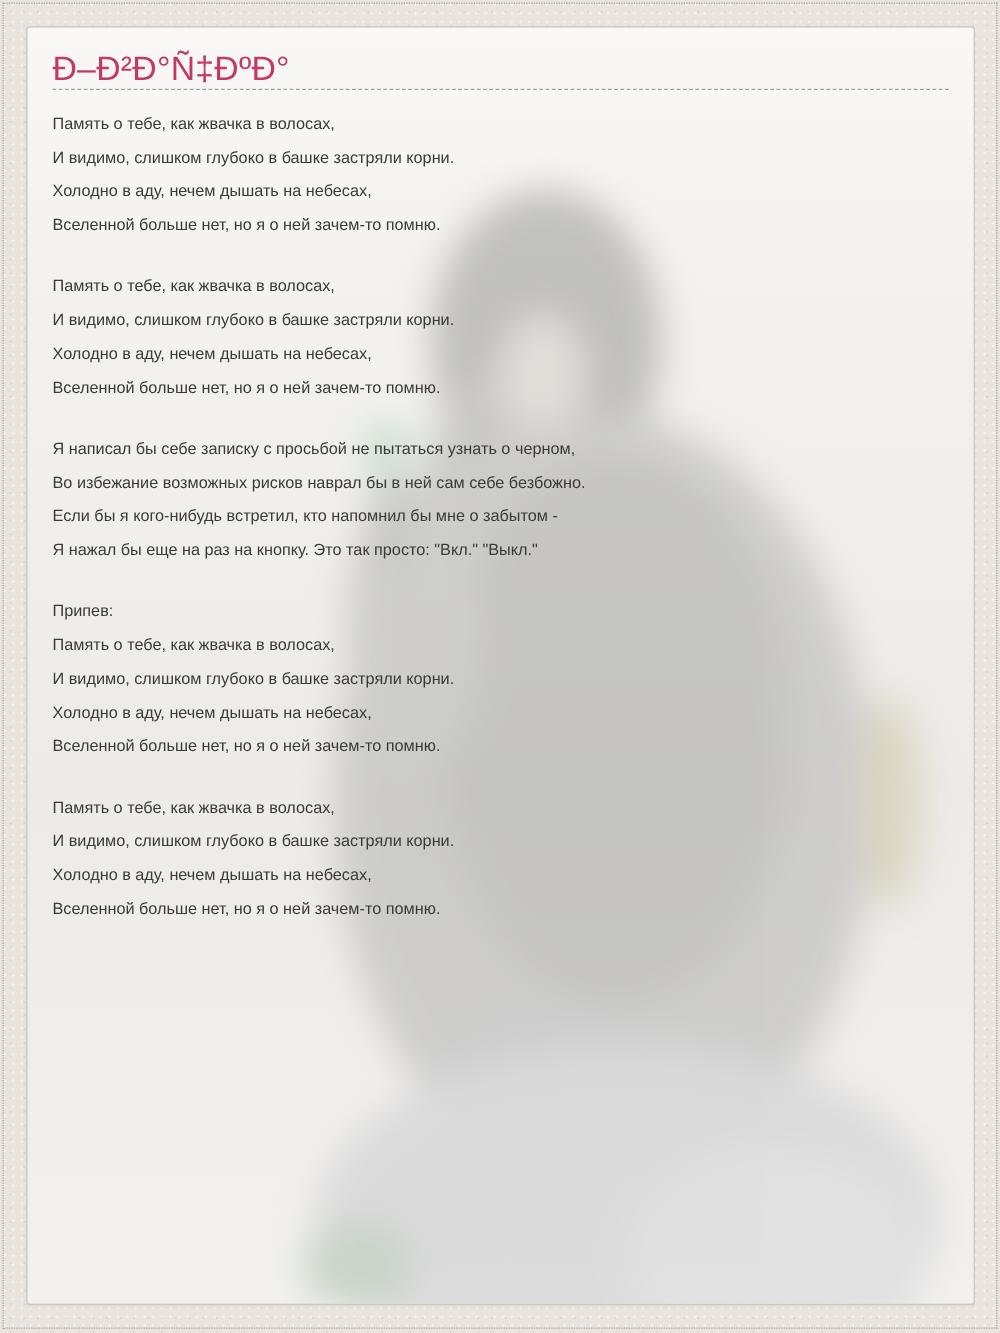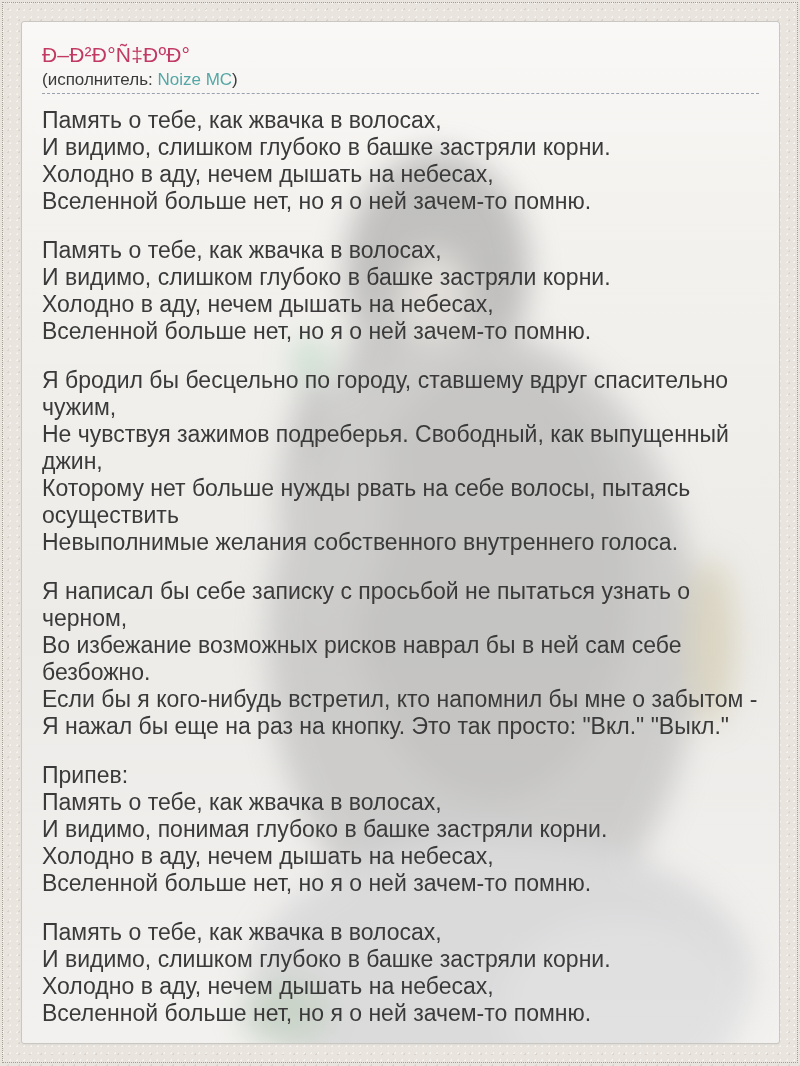--- a/index.html
+++ b/index.html
@@ -45,21 +45,21 @@
     height: 1021px;
     z-index: 0;
   }
   .content {
     position: relative;
     z-index: 1;
     padding: 20px 20px 0 20px;
   }
   .song-title {
     margin: 0;
-    font-size: 21px;
+    font-size: 27px;
     font-weight: 400;
     line-height: 26px;
     color: #c23a64;
     letter-spacing: 0.2px;
   }
   .artist-line {
     margin: 2px 0 0 0;
     font-size: 17px;
     line-height: 20px;
     color: #3a3a3a;
@@ -70,21 +70,21 @@
     cursor: pointer;
   }
   .separator {
     margin-top: 3px;
     border: 0;
     border-bottom: 1px dashed #98a3ae;
     height: 0;
   }
   .lyrics {
     margin-top: 13px;
-    font-size: 23px;
+    font-size: 13px;
     line-height: 27px;
     color: #3a3a3a;
   }
   .stanza {
     margin: 0 0 22px 0;
     white-space: pre-line;
   }
 </style>
 </head>
 <body>
@@ -113,44 +113,39 @@
       <ellipse cx="480" cy="955" rx="250" ry="140" fill="#c6c6ca"></ellipse>
       <ellipse cx="600" cy="985" rx="120" ry="90" fill="#d2d2d6"></ellipse>
       <ellipse cx="265" cy="990" rx="45" ry="35" fill="#a3b8a3"></ellipse>
     </g>
   </svg>
 
   <div class="content">
 
     <h1 class="song-title">Ð–Ð²Ð°Ñ‡ÐºÐ°</h1>
 
-    <p class="artist-line"><span>(исполнитель: </span><a class="artist-link">Noize MC</a><span>)</span></p>
 
     <hr class="separator">
 
     <div class="lyrics">
       <p class="stanza">Память о тебе, как жвачка в волосах,
 И видимо, слишком глубоко в башке застряли корни.
 Холодно в аду, нечем дышать на небесах,
 Вселенной больше нет, но я о ней зачем-то помню.</p>
       <p class="stanza">Память о тебе, как жвачка в волосах,
 И видимо, слишком глубоко в башке застряли корни.
 Холодно в аду, нечем дышать на небесах,
 Вселенной больше нет, но я о ней зачем-то помню.</p>
-      <p class="stanza">Я бродил бы бесцельно по городу, ставшему вдруг спасительно чужим,
-Не чувствуя зажимов подреберья. Свободный, как выпущенный джин,
-Которому нет больше нужды рвать на себе волосы, пытаясь осуществить
-Невыполнимые желания собственного внутреннего голоса.</p>
       <p class="stanza">Я написал бы себе записку с просьбой не пытаться узнать о черном,
 Во избежание возможных рисков наврал бы в ней сам себе безбожно.
 Если бы я кого-нибудь встретил, кто напомнил бы мне о забытом -
 Я нажал бы еще на раз на кнопку. Это так просто: "Вкл." "Выкл."</p>
       <p class="stanza">Припев:
 Память о тебе, как жвачка в волосах,
-И видимо, понимая глубоко в башке застряли корни.
+И видимо, слишком глубоко в башке застряли корни.
 Холодно в аду, нечем дышать на небесах,
 Вселенной больше нет, но я о ней зачем-то помню.</p>
       <p class="stanza">Память о тебе, как жвачка в волосах,
 И видимо, слишком глубоко в башке застряли корни.
 Холодно в аду, нечем дышать на небесах,
 Вселенной больше нет, но я о ней зачем-то помню.</p>
     </div>
 
   </div>
 </div>

